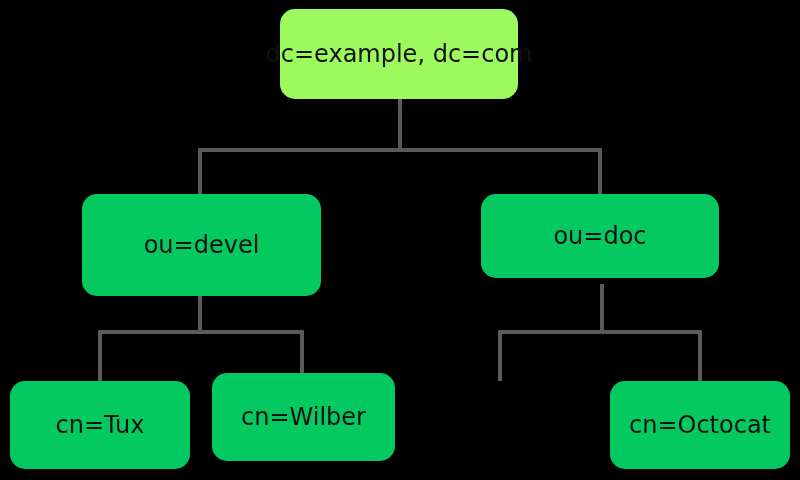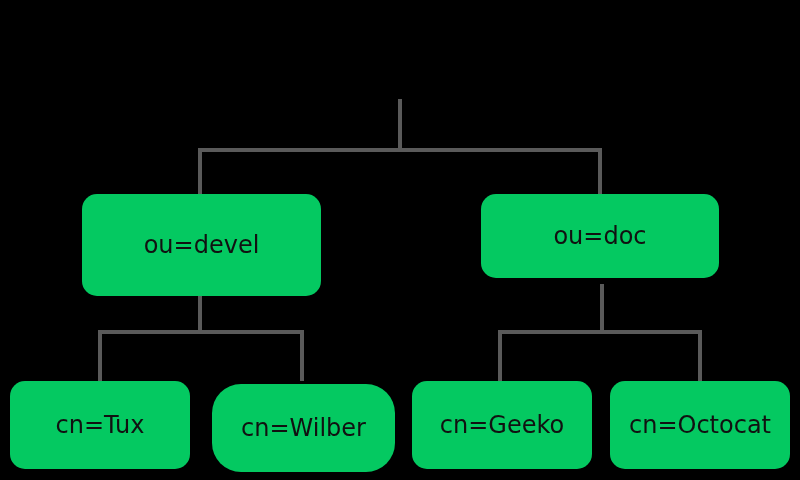--- a/index.html
+++ b/index.html
@@ -51,34 +51,34 @@
   <div class="line" style="left:198px; top:284px; width:4px;   height:50px;"></div>
   <div class="line" style="left:98px;  top:330px; width:206px; height:4px;"></div>
   <div class="line" style="left:98px;  top:330px; width:4px;   height:51px;"></div>
   <div class="line" style="left:300px; top:330px; width:4px;   height:51px;"></div>
 
   <div class="line" style="left:600px; top:284px; width:4px;   height:50px;"></div>
   <div class="line" style="left:498px; top:330px; width:204px; height:4px;"></div>
   <div class="line" style="left:498px; top:330px; width:4px;   height:51px;"></div>
   <div class="line" style="left:698px; top:330px; width:4px;   height:51px;"></div>
 
+  <div class="node root" style="left:280px; top:9px; width:238px; height:90px;">
+    <span class="node-label">dc=example, dc=com</span>
+  </div>
 
   <div class="node" style="left:82px; top:194px; width:239px; height:102px;">
     <span class="node-label">ou=devel</span>
   </div>
   <div class="node" style="left:481px; top:194px; width:238px; height:84px;">
     <span class="node-label">ou=doc</span>
   </div>
 
   <div class="node" style="left:10px; top:381px; width:180px; height:88px;">
     <span class="node-label">cn=Tux</span>
   </div>
-  <div class="node" style="left:212px; top:384px; width:183px; height:88px;border-radius:29px;">
+  <div class="node" style="left:212px; top:373px; width:183px; height:88px;">
     <span class="node-label">cn=Wilber</span>
-  </div>
-  <div class="node" style="left:412px; top:381px; width:180px; height:88px;">
-    <span class="node-label">cn=Geeko</span>
   </div>
   <div class="node" style="left:610px; top:381px; width:180px; height:88px;">
     <span class="node-label">cn=Octocat</span>
   </div>
 
 </div>
 
 </body></html>

